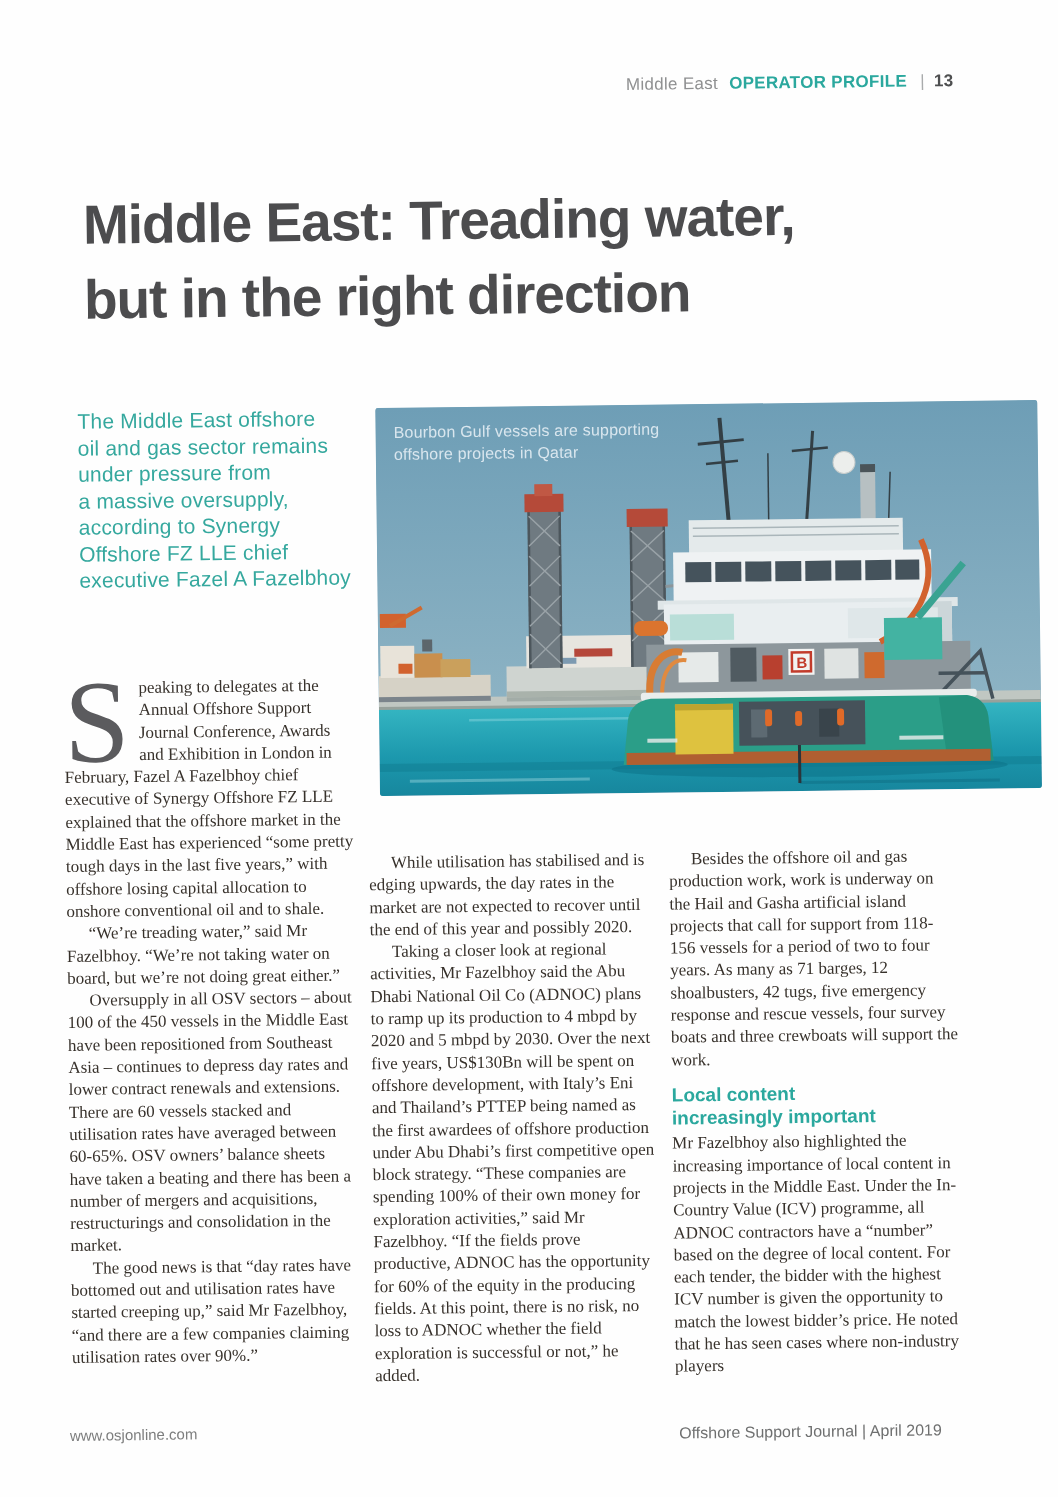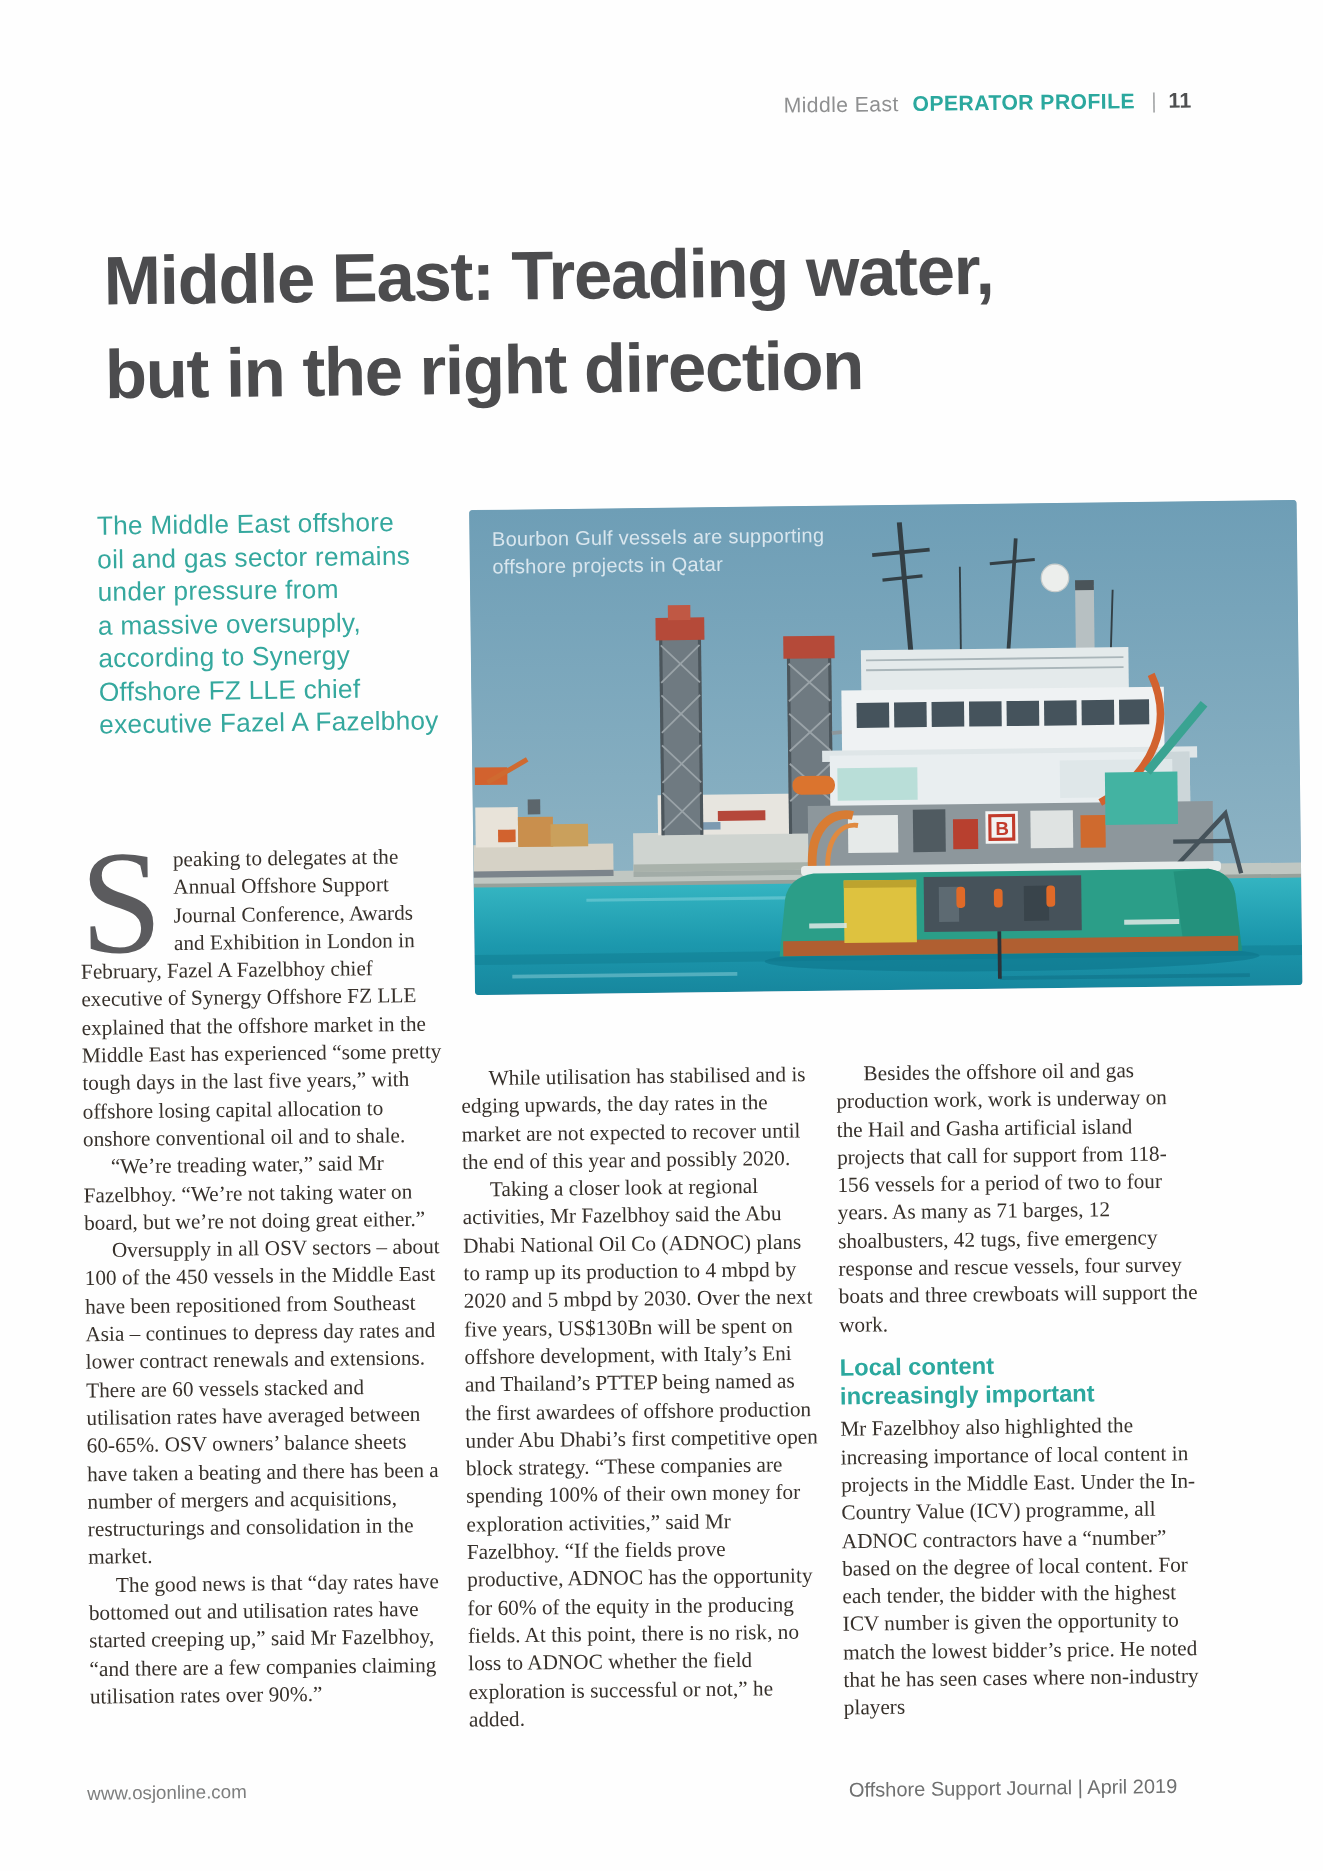--- a/index.html
+++ b/index.html
@@ -51,21 +51,21 @@
 </head>
 <body>
 
 <div class="page">
   <div class="scan">
 
     <div class="kicker">
       <span class="k-section">Middle East</span>
       <span class="k-label">OPERATOR PROFILE</span>
       <span class="k-sep">|</span>
-      <span class="k-page">11</span>
+      <span class="k-page">13</span>
     </div>
 
     <h1 class="title" style="margin:0;">
       <div>Middle East: Treading water,</div>
       <div>but in the right direction</div>
     </h1>
 
     <div class="standfirst">
       <div>The Middle East offshore</div>
       <div>oil and gas sector remains</div>

